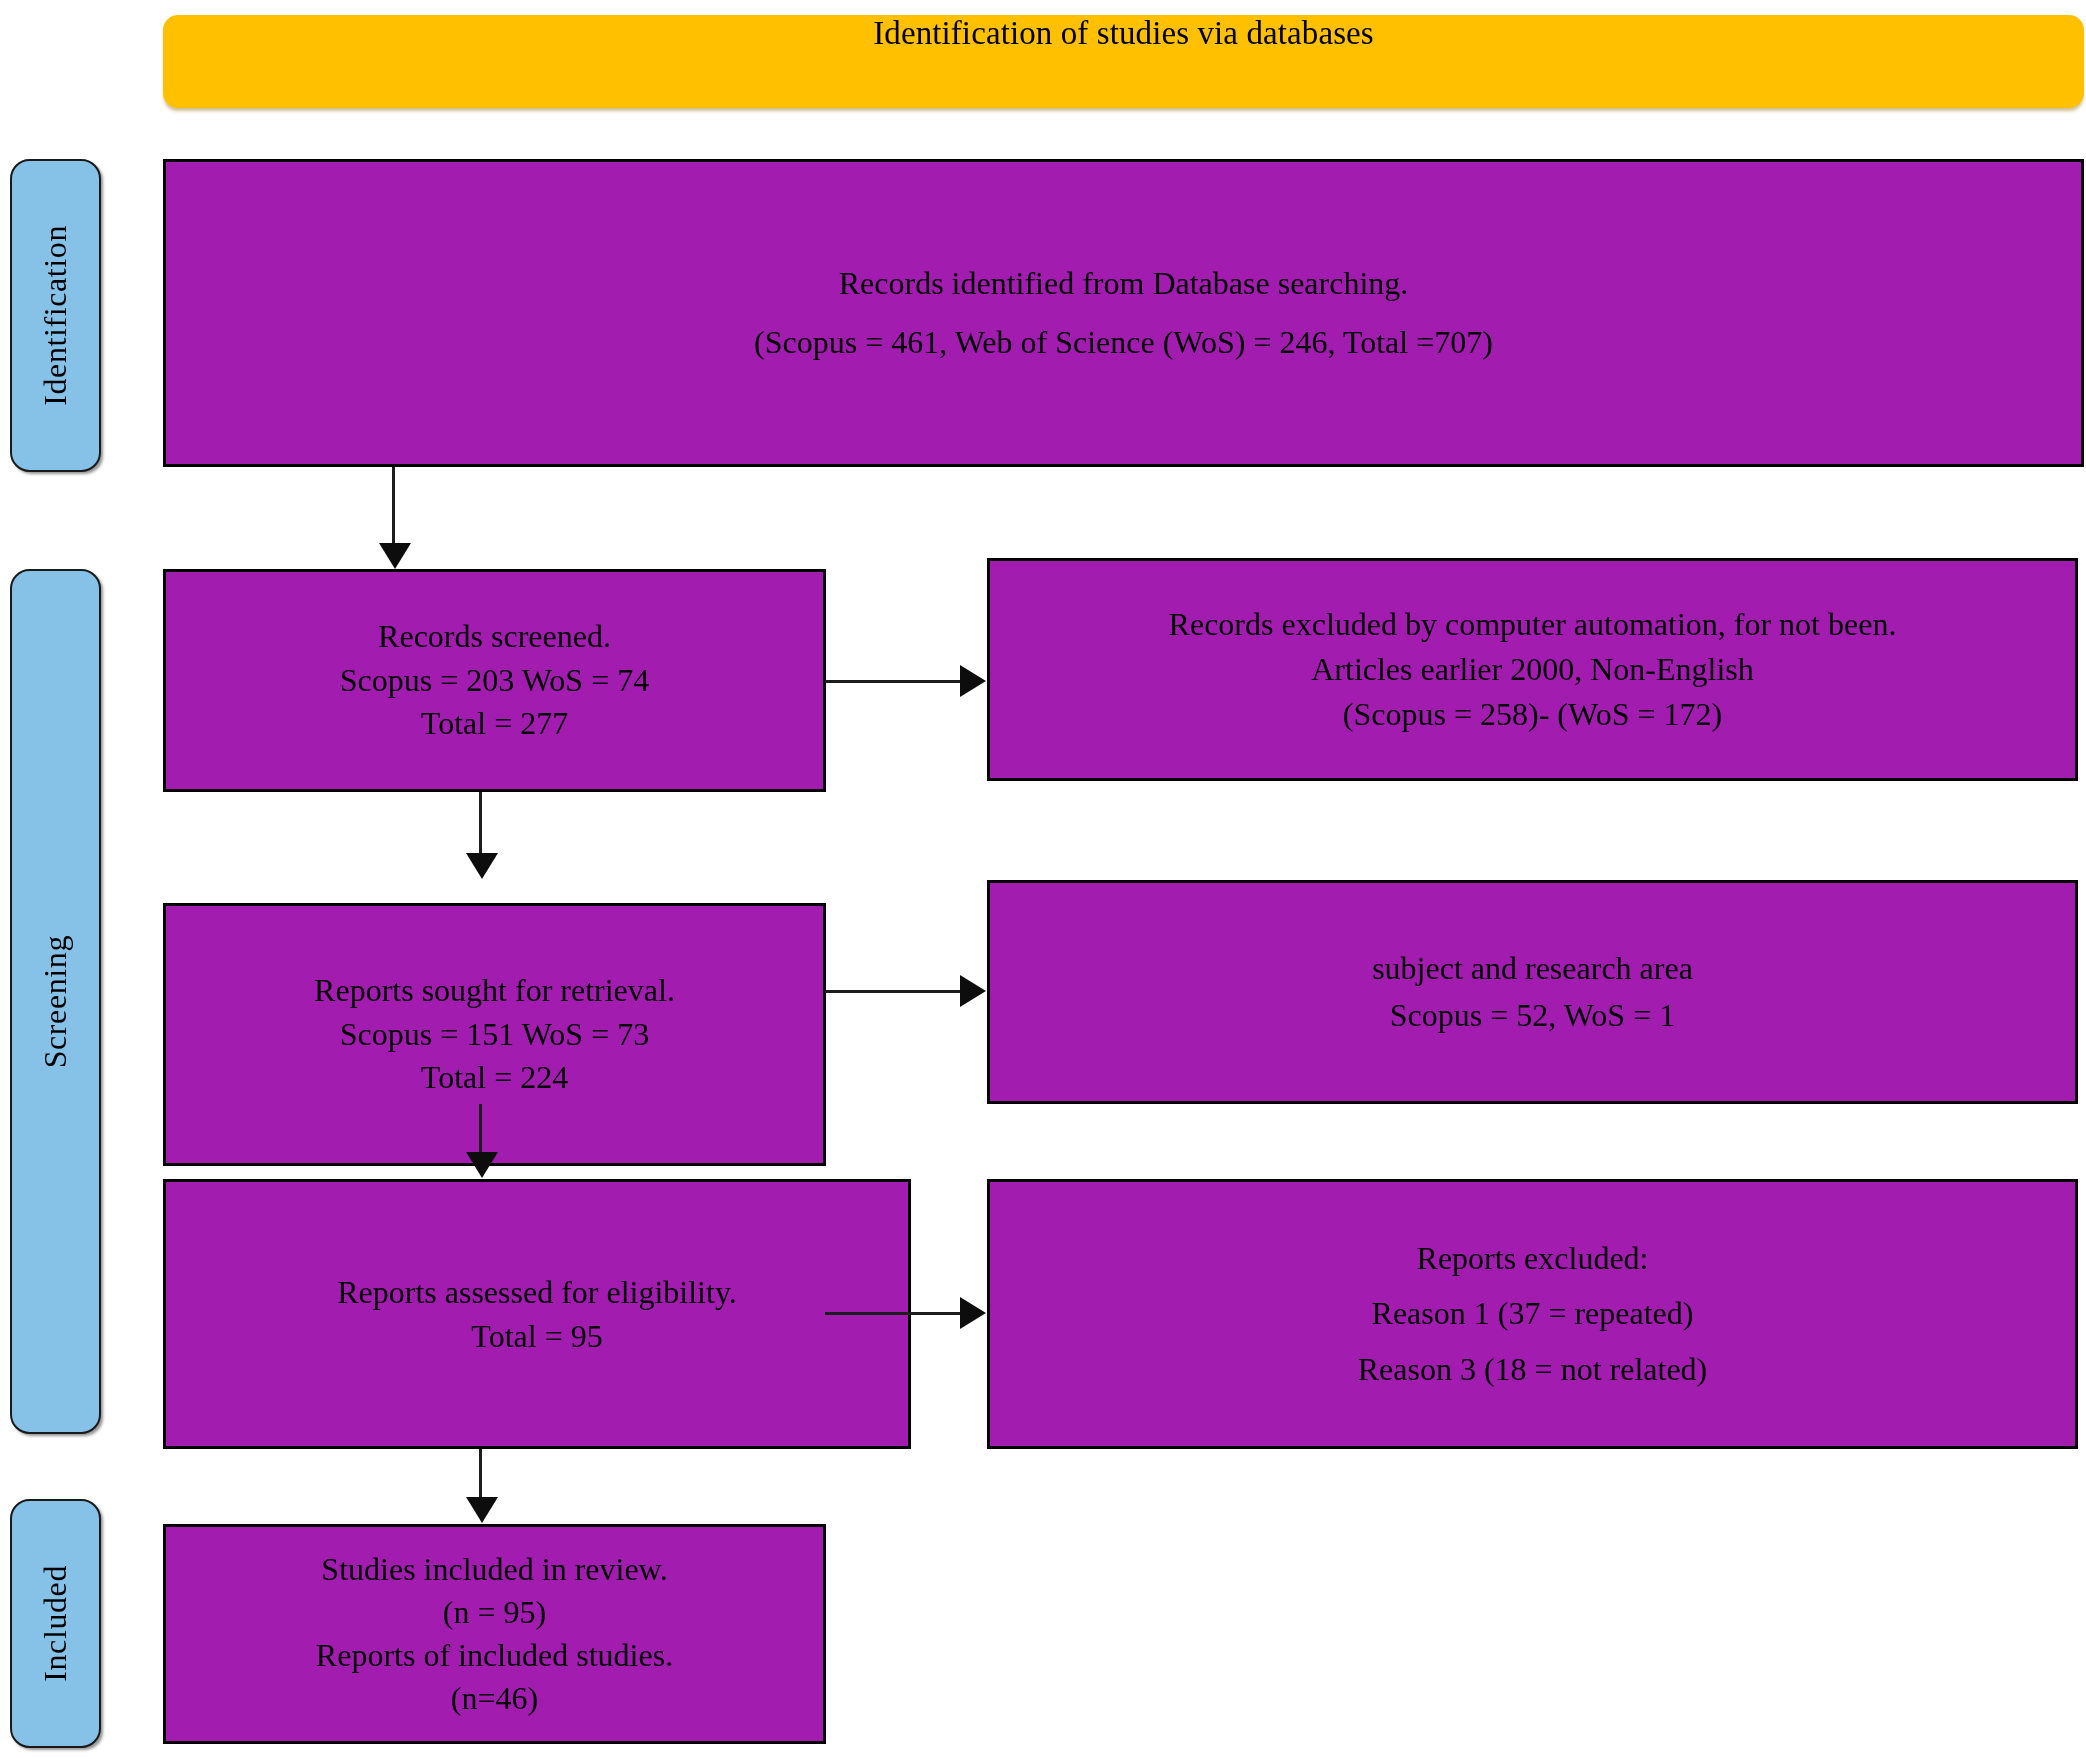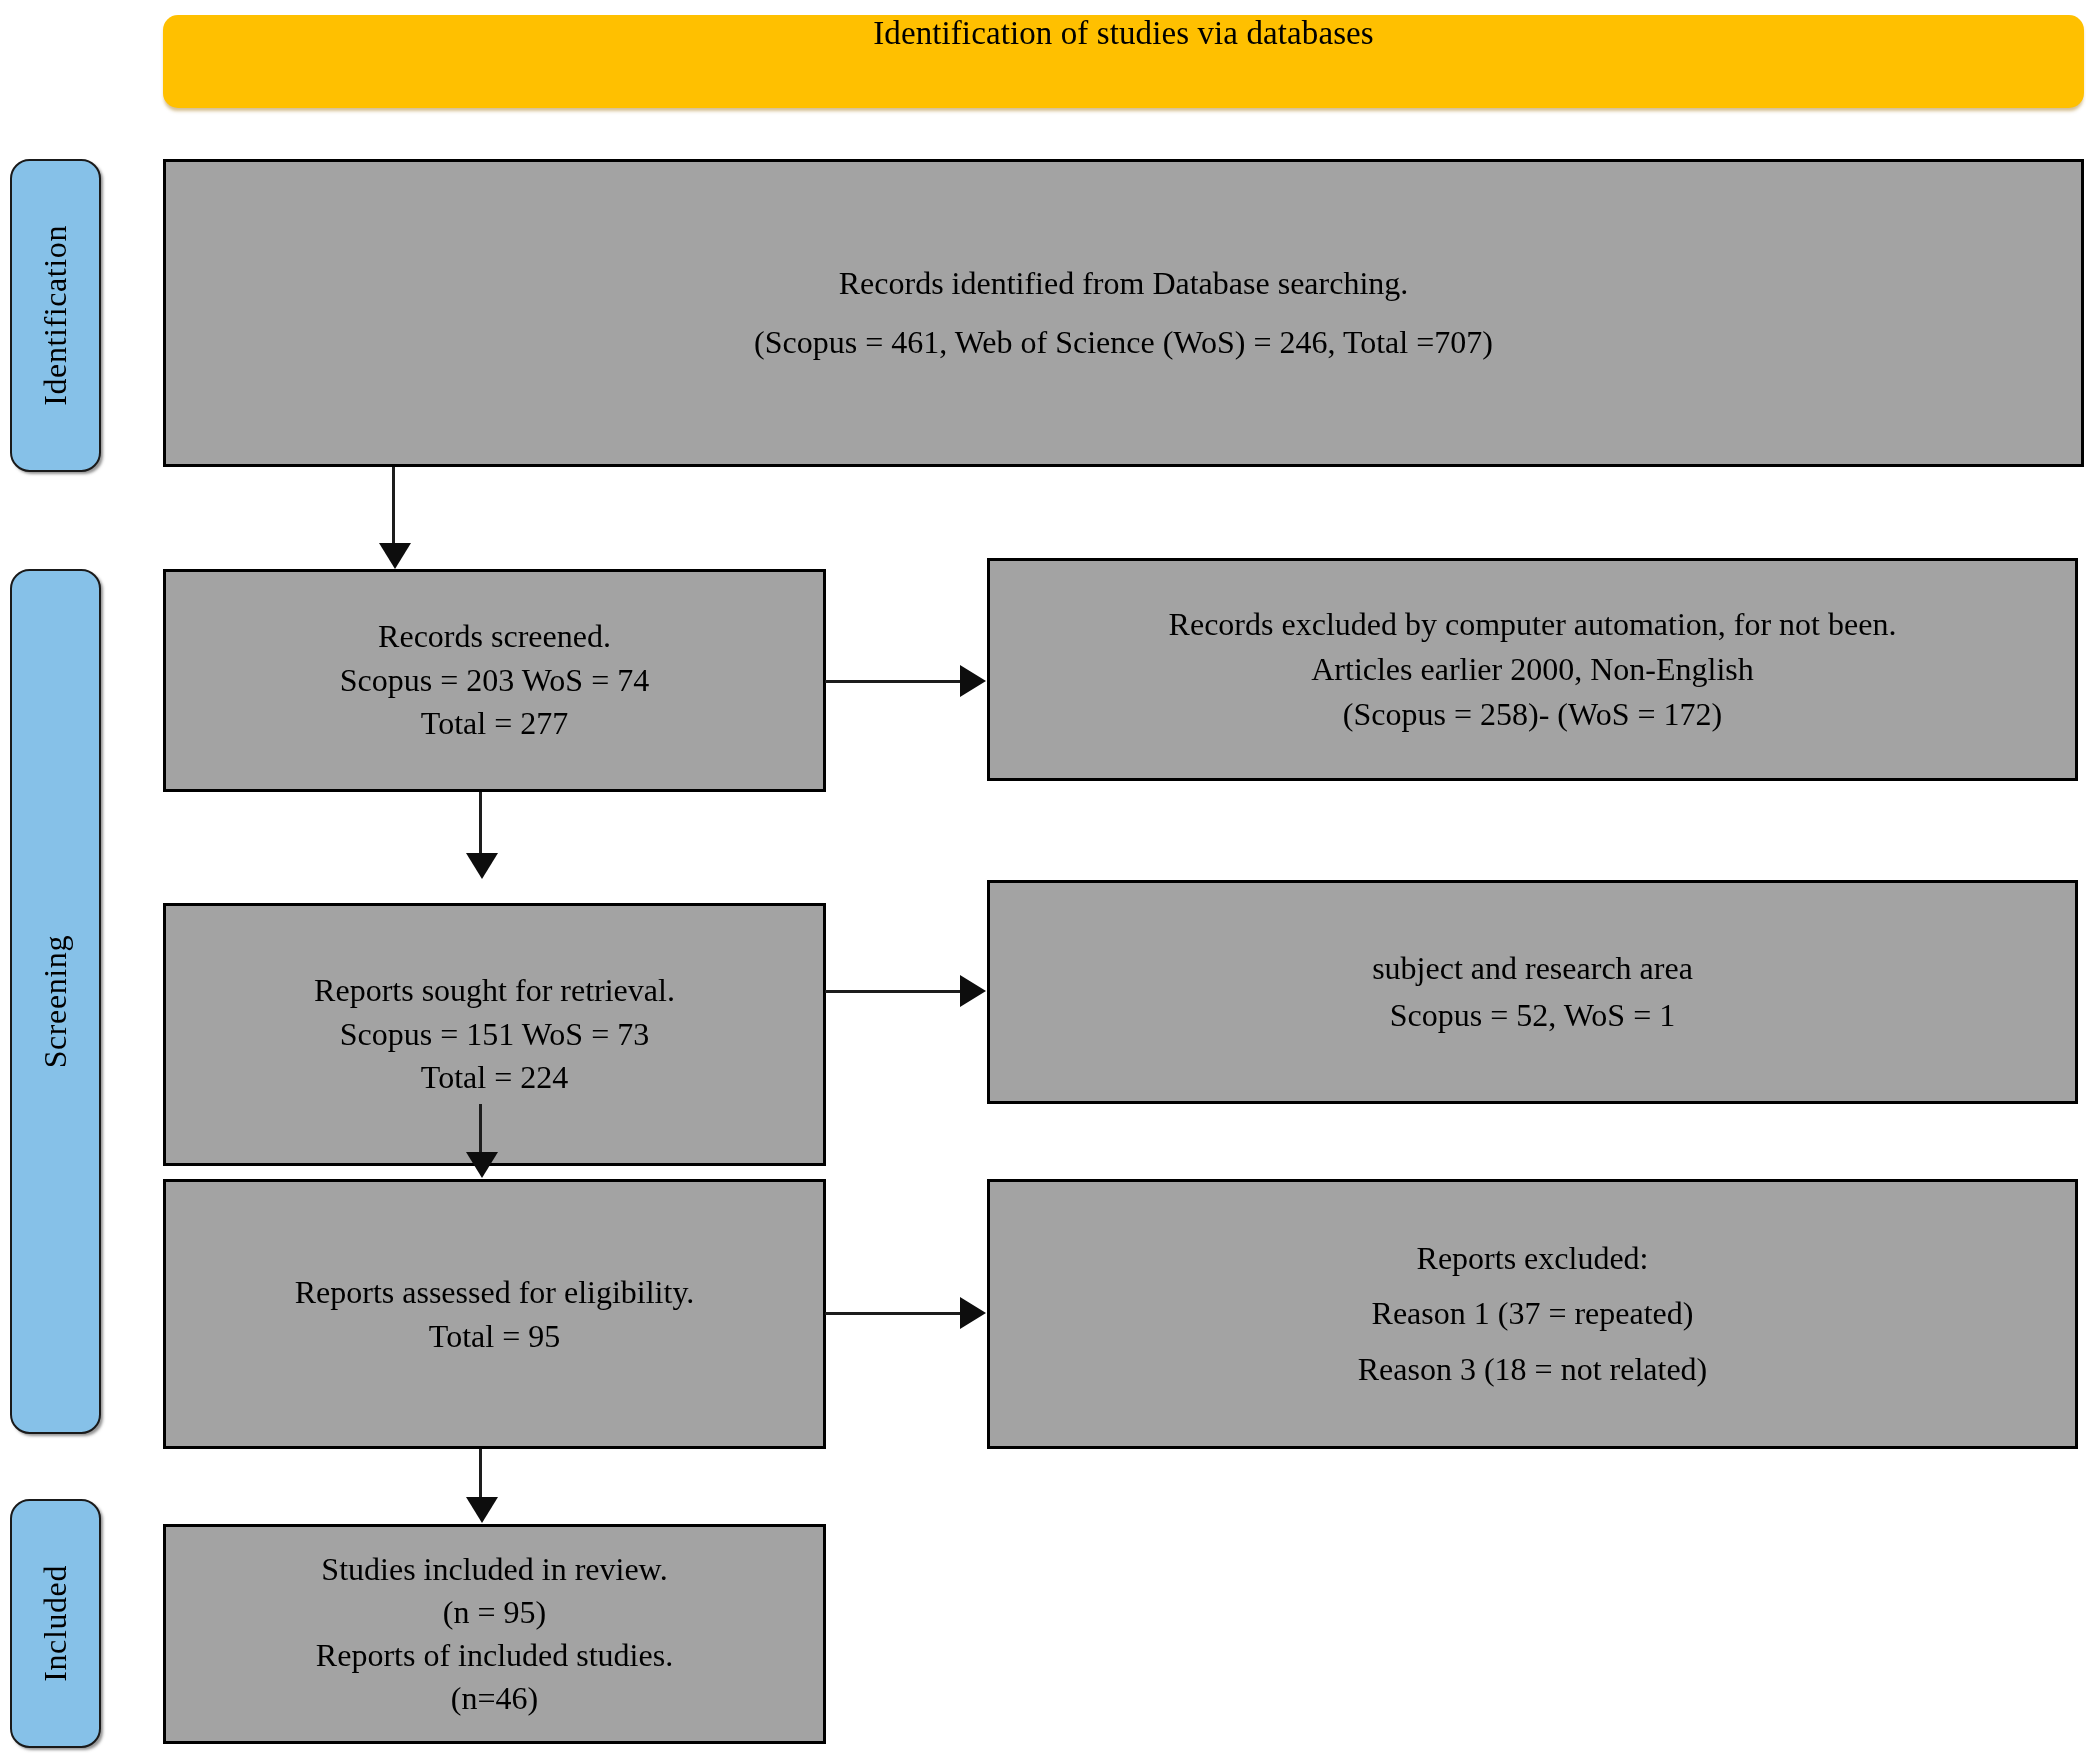--- a/index.html
+++ b/index.html
@@ -60,21 +60,21 @@
     white-space: nowrap;
     letter-spacing: 0.6px;
   }
   #stage-identification { left: 10.4px; top: 159px;  width: 87px; height: 309px; }
   #stage-screening      { left: 10.4px; top: 569px;  width: 87px; height: 861px; }
   #stage-included       { left: 10.4px; top: 1499px; width: 87px; height: 245px; }
 
   
   .fbox {
     position: absolute;
-    background: #a3a3a3;
+    background: #a21caf;
     border: 3.5px solid #000000;
     box-sizing: border-box;
     display: flex;
     flex-direction: column;
     align-items: center;
     justify-content: center;
     text-align: center;
     padding: 4.6px 12.7px;
   }
   .fbox .line {
@@ -86,21 +86,21 @@
 
   
   #box-identified {
     left: 163px; top: 159px; width: 1921px; height: 308px;
   }
   #box-identified .line { line-height: 1.85; }
 
   
   #box-screened   { left: 163px; top: 569px;  width: 663px; height: 223px; }
   #box-sought     { left: 163px; top: 880px; width: 663px; height: 263px; margin-top: 23px; }
-  #box-eligible   { left: 163px; top: 1179px; width: 663px; height: 270px; }
+  #box-eligible   { left: 163px; top: 1179px; width: 748px; height: 270px; }
   #box-included   { left: 163px; top: 1524px; width: 663px; height: 220px; }
 
   #box-screened .line, #box-sought .line { line-height: 1.36; }
   #box-eligible .line { line-height: 1.38; }
   #box-included .line { line-height: 1.34; }
 
   
   #box-excl1 { left: 987px; top: 558px;  width: 1091px; height: 223px; }
   #box-excl2 { left: 987px; top: 880px; width: 1091px; height: 224px; }
   #box-excl3 { left: 987px; top: 1179px; width: 1091px; height: 270px; }

